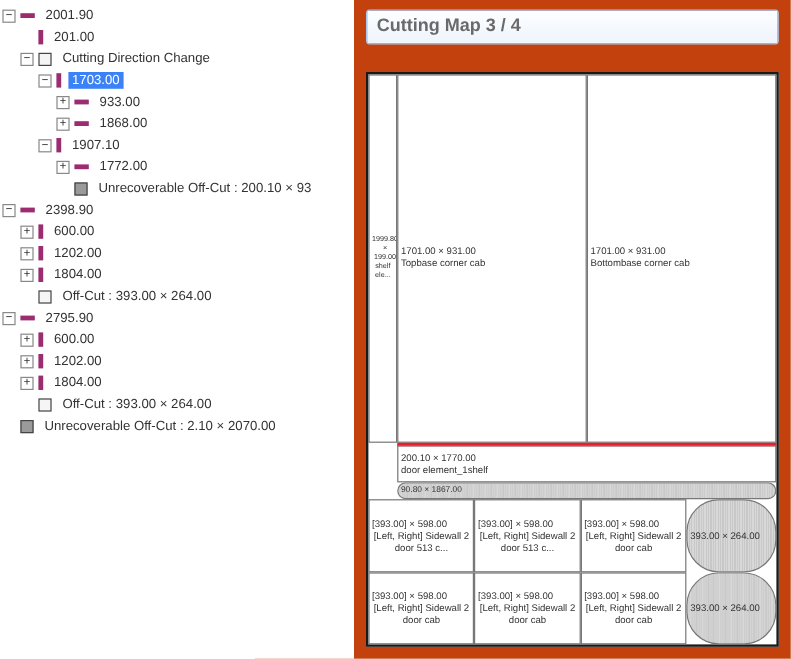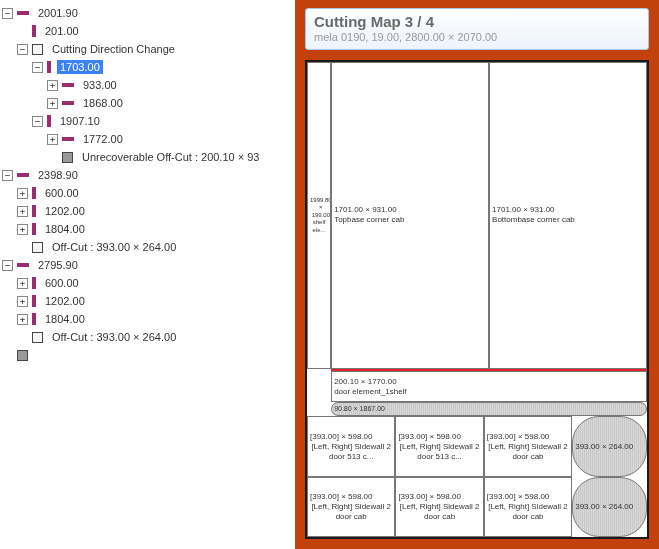--- a/index.html
+++ b/index.html
@@ -209,30 +209,30 @@
               <span class="label">Off-Cut : 393.00 × 264.00</span>
             </div>
           </li>
  </ul>
 </li>
 
 <li>
         <div class="tree-row">
           <span class="conn"></span>
           <span class="sq dark"></span>
+          <span class="label">Unrecoverable Off-Cut : 2.10 × 2070.00</span>
         </div>
       </li>
 
 </ul>
 </div>
 
 <div class="right-panel">
  <div class="title-card">
   <div class="title-main">Cutting Map 3 / 4</div>
-  <div class="title-sub">mela 0190, 19.00, 2800.00 × 2070.00</div>
  </div>
 
  <div class="map-wrap">
   <div class="sheet">
 
    <div class="piece tiny" style="left:0;top:0;width:7.1%;height:64.6%;">
      <span style="writing-mode:horizontal-tb;">1999.80 × 199.00</span>
      <span>shelf ele...</span>
    </div>
    <div class="piece" style="left:7.1%;top:0;width:46.45%;height:64.6%;">

